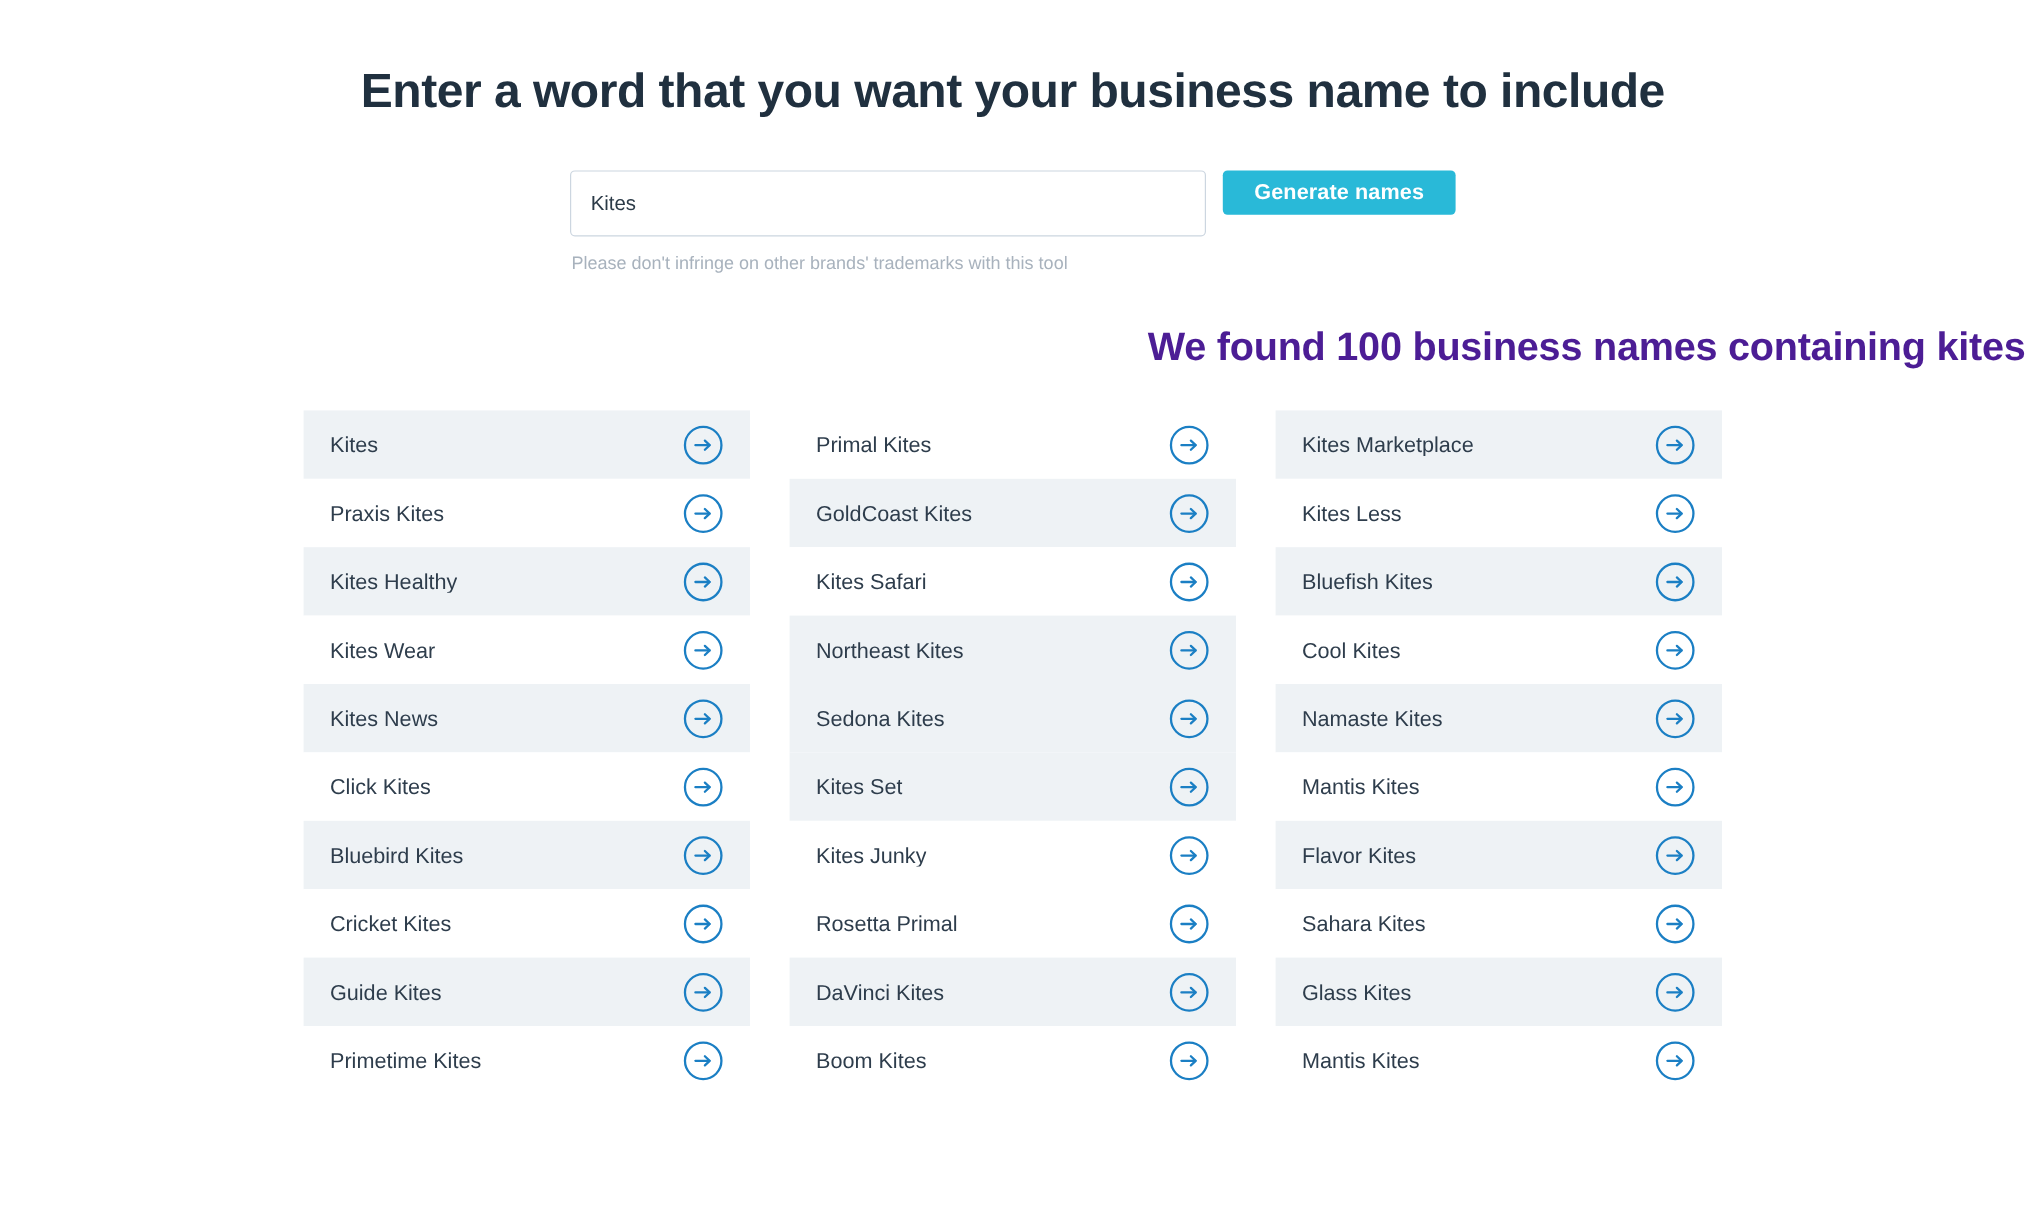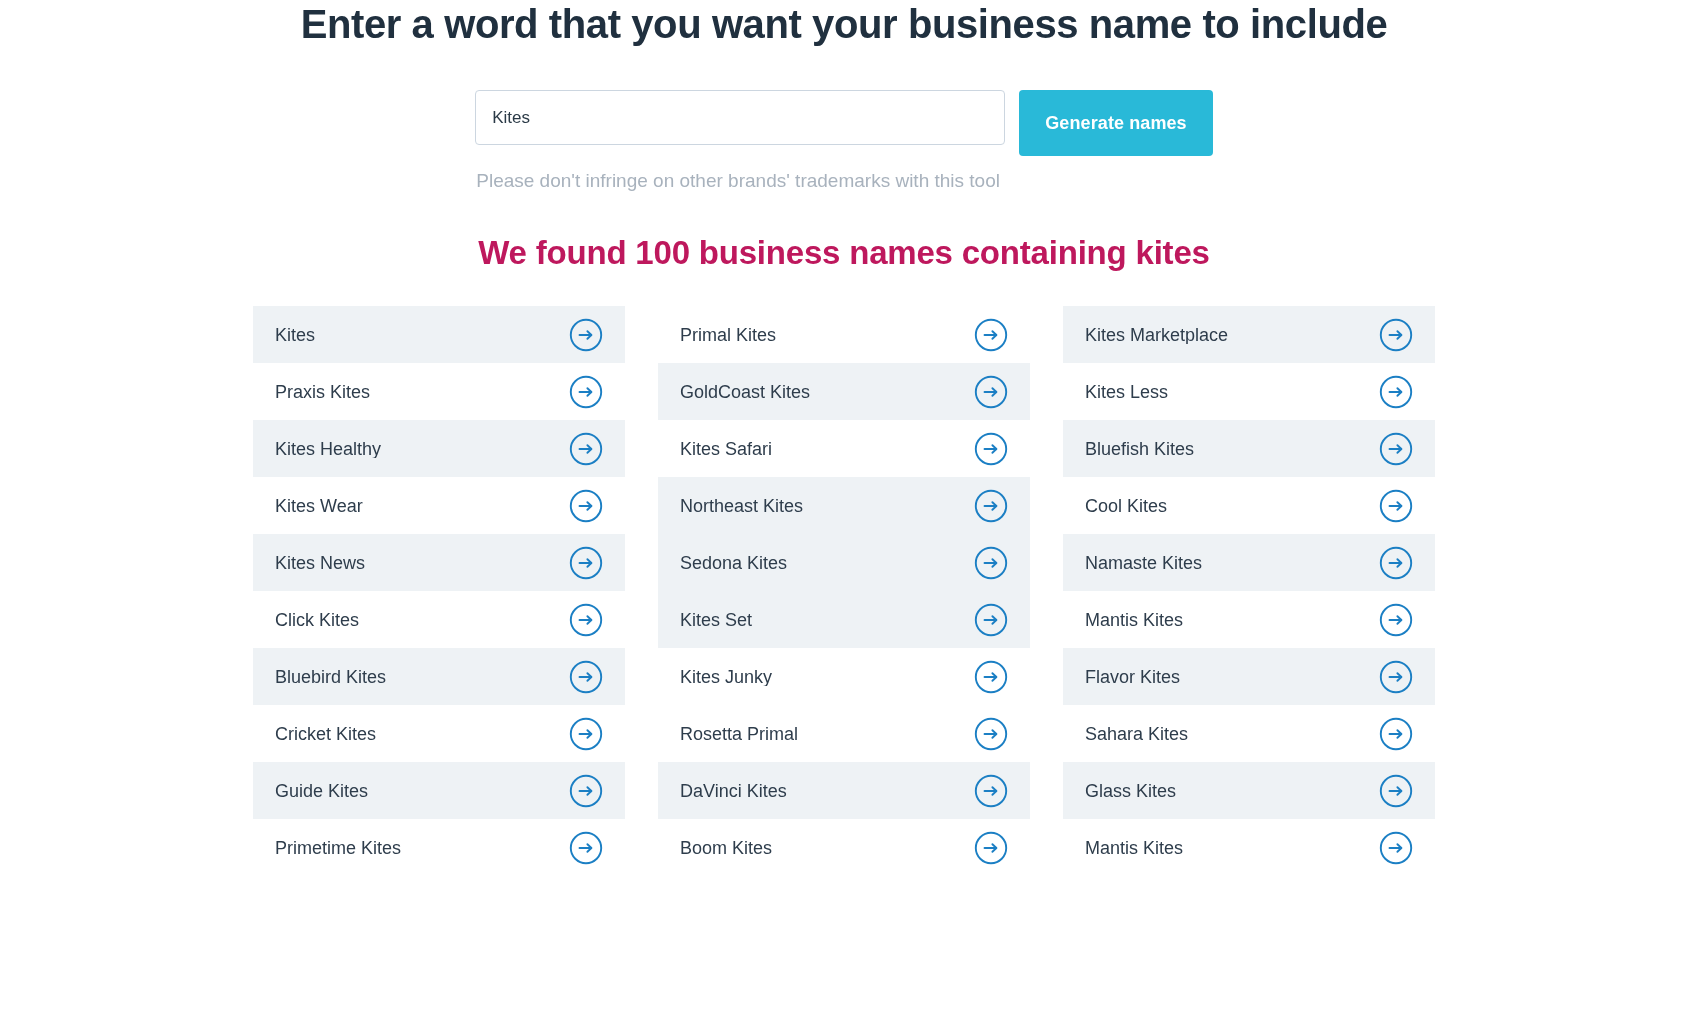--- a/index.html
+++ b/index.html
@@ -17,20 +17,21 @@
   .page {
     width: 1688px;
     height: 1020px;
     position: relative;
     background: #ffffff;
   }
 
   
   .main-heading {
     margin: 0;
+    padding-top: 52px;
     text-align: center;
     font-size: 40px;
     font-weight: 700;
     letter-spacing: -0.4px;
     color: #20303f;
     line-height: 1.2;
   }
 
   
   .search-wrap {
@@ -56,51 +57,51 @@
     background: #ffffff;
     padding: 0 16px;
     font-family: "Liberation Sans", sans-serif;
     font-size: 17px;
     color: #2b3a47;
     outline: none;
   }
   .search-input::placeholder { color: #9aa7b4; }
 
   .generate-btn {
-    height: 66px;
+    height: 37px;
     padding: 0 26px;
     border: none;
     border-radius: 4px;
     background: #29b9d8;
     color: #ffffff;
     font-family: "Liberation Sans", sans-serif;
     font-size: 18px;
     font-weight: 700;
     letter-spacing: 0.1px;
     cursor: pointer;
     white-space: nowrap;
   }
 
   .helper-text {
     margin-top: 14px;
-    font-size: 19px;
+    font-size: 15px;
     color: #a8b2bd;
     text-align: left;
     padding-left: 1px;
   }
 
   
   .results-heading {
     margin: 0;
     padding-top: 42px;
-    text-align: center;
+    text-align: right;
     font-size: 33px;
     font-weight: 700;
     letter-spacing: -0.2px;
-    color: #be185d;
+    color: #4c1d95;
   }
 
   
   .results-wrap {
     margin-top: 34px;
     display: flex;
     justify-content: center;
     gap: 33px;
   }
   .results-column {

